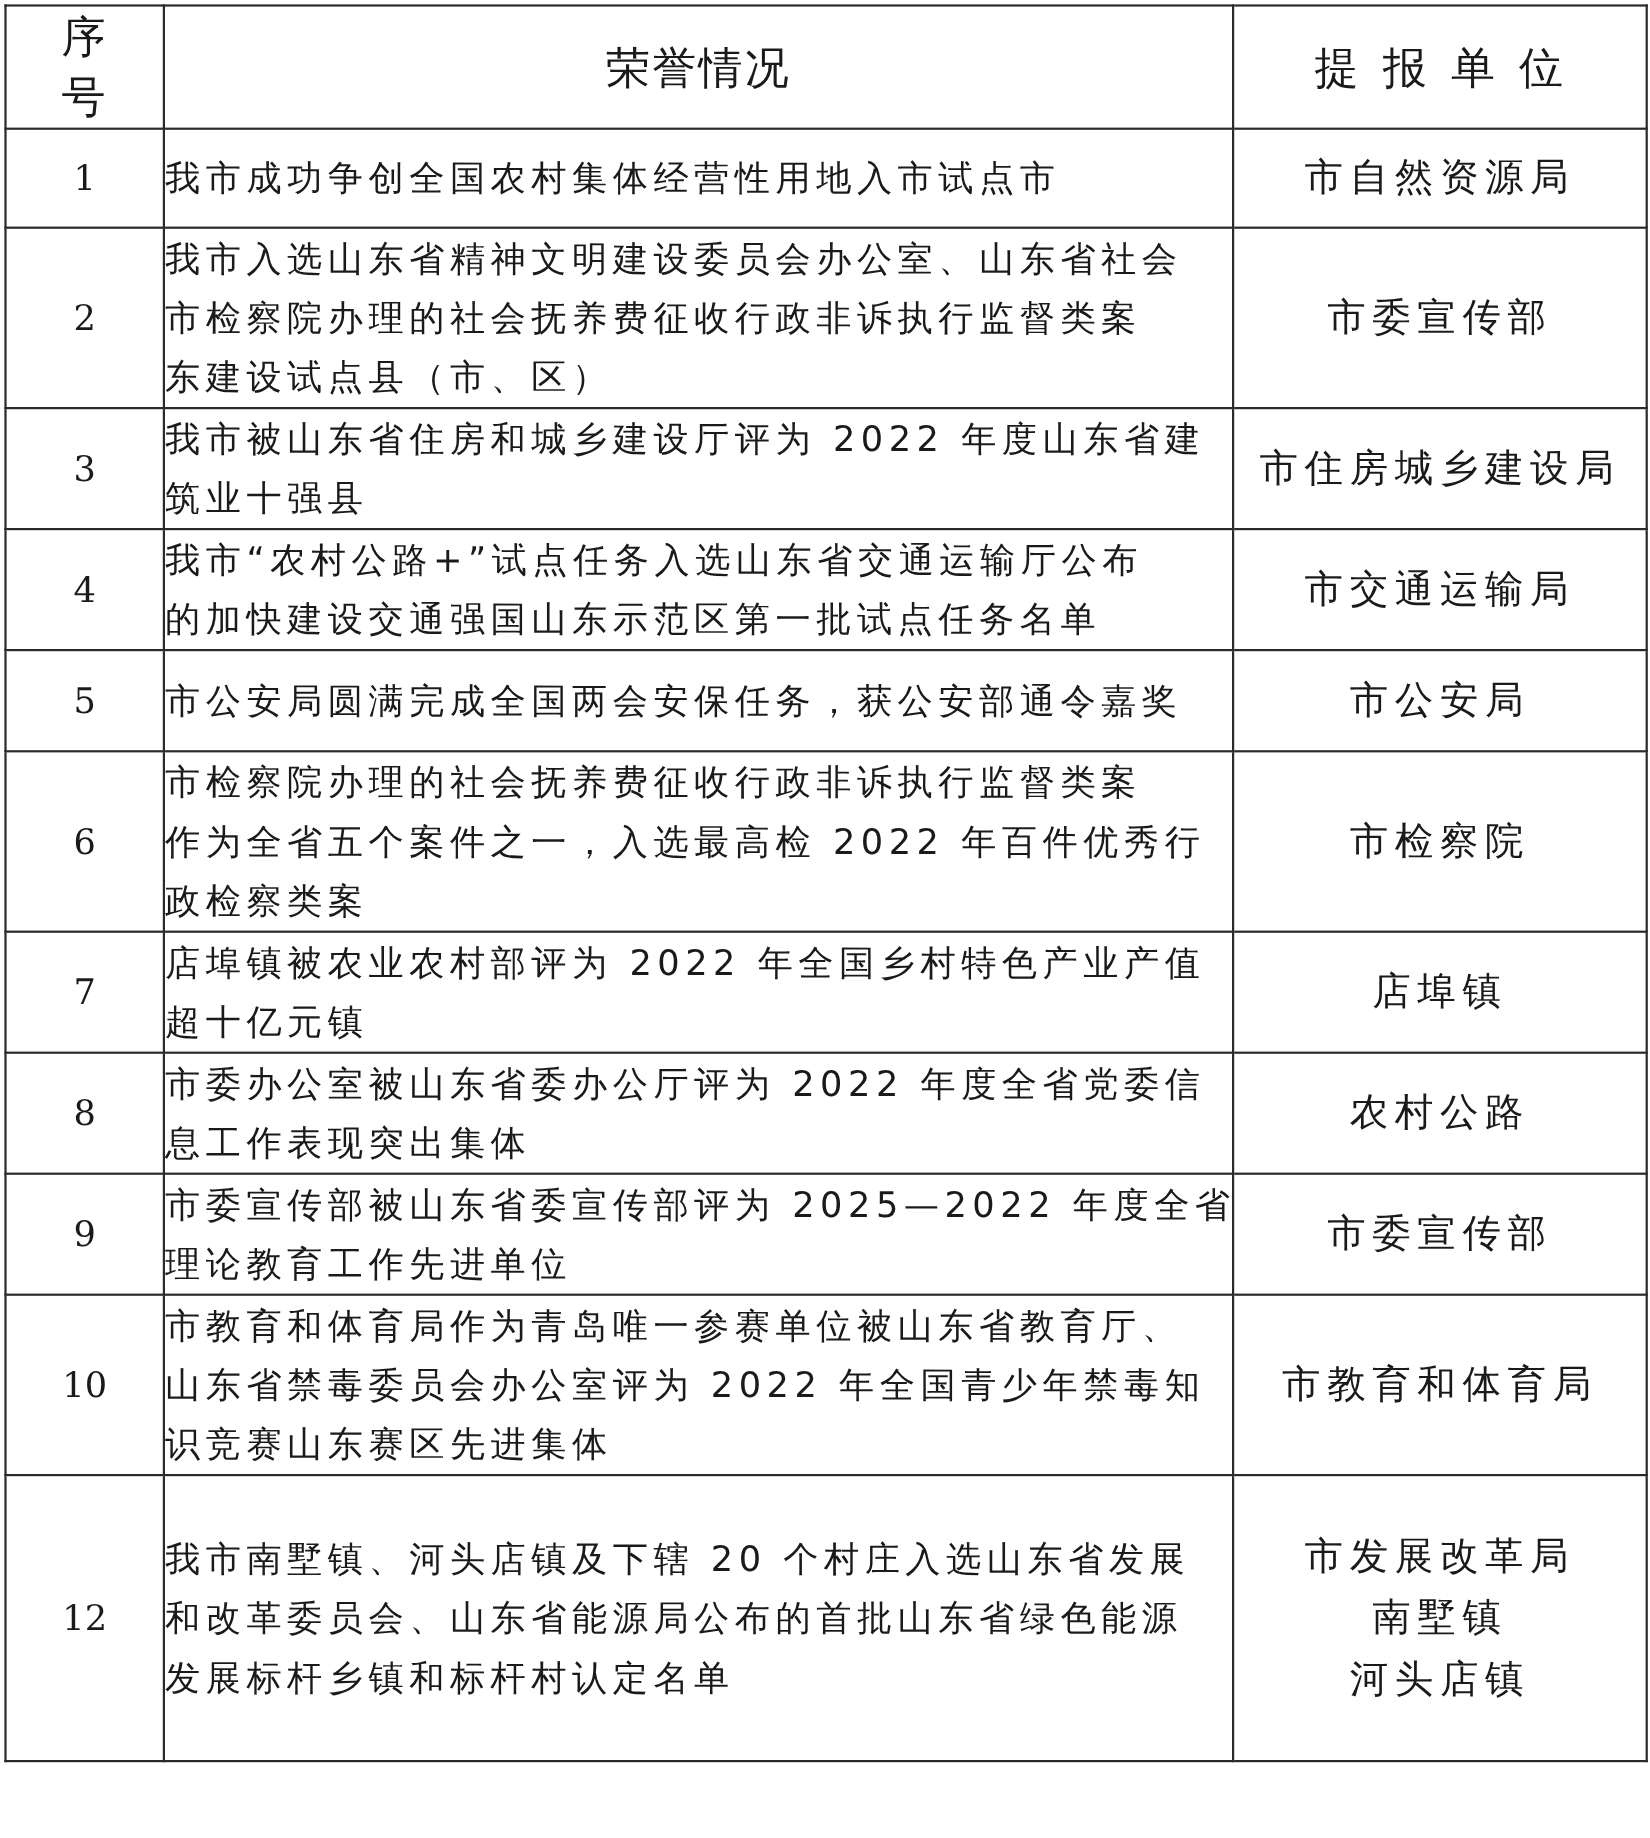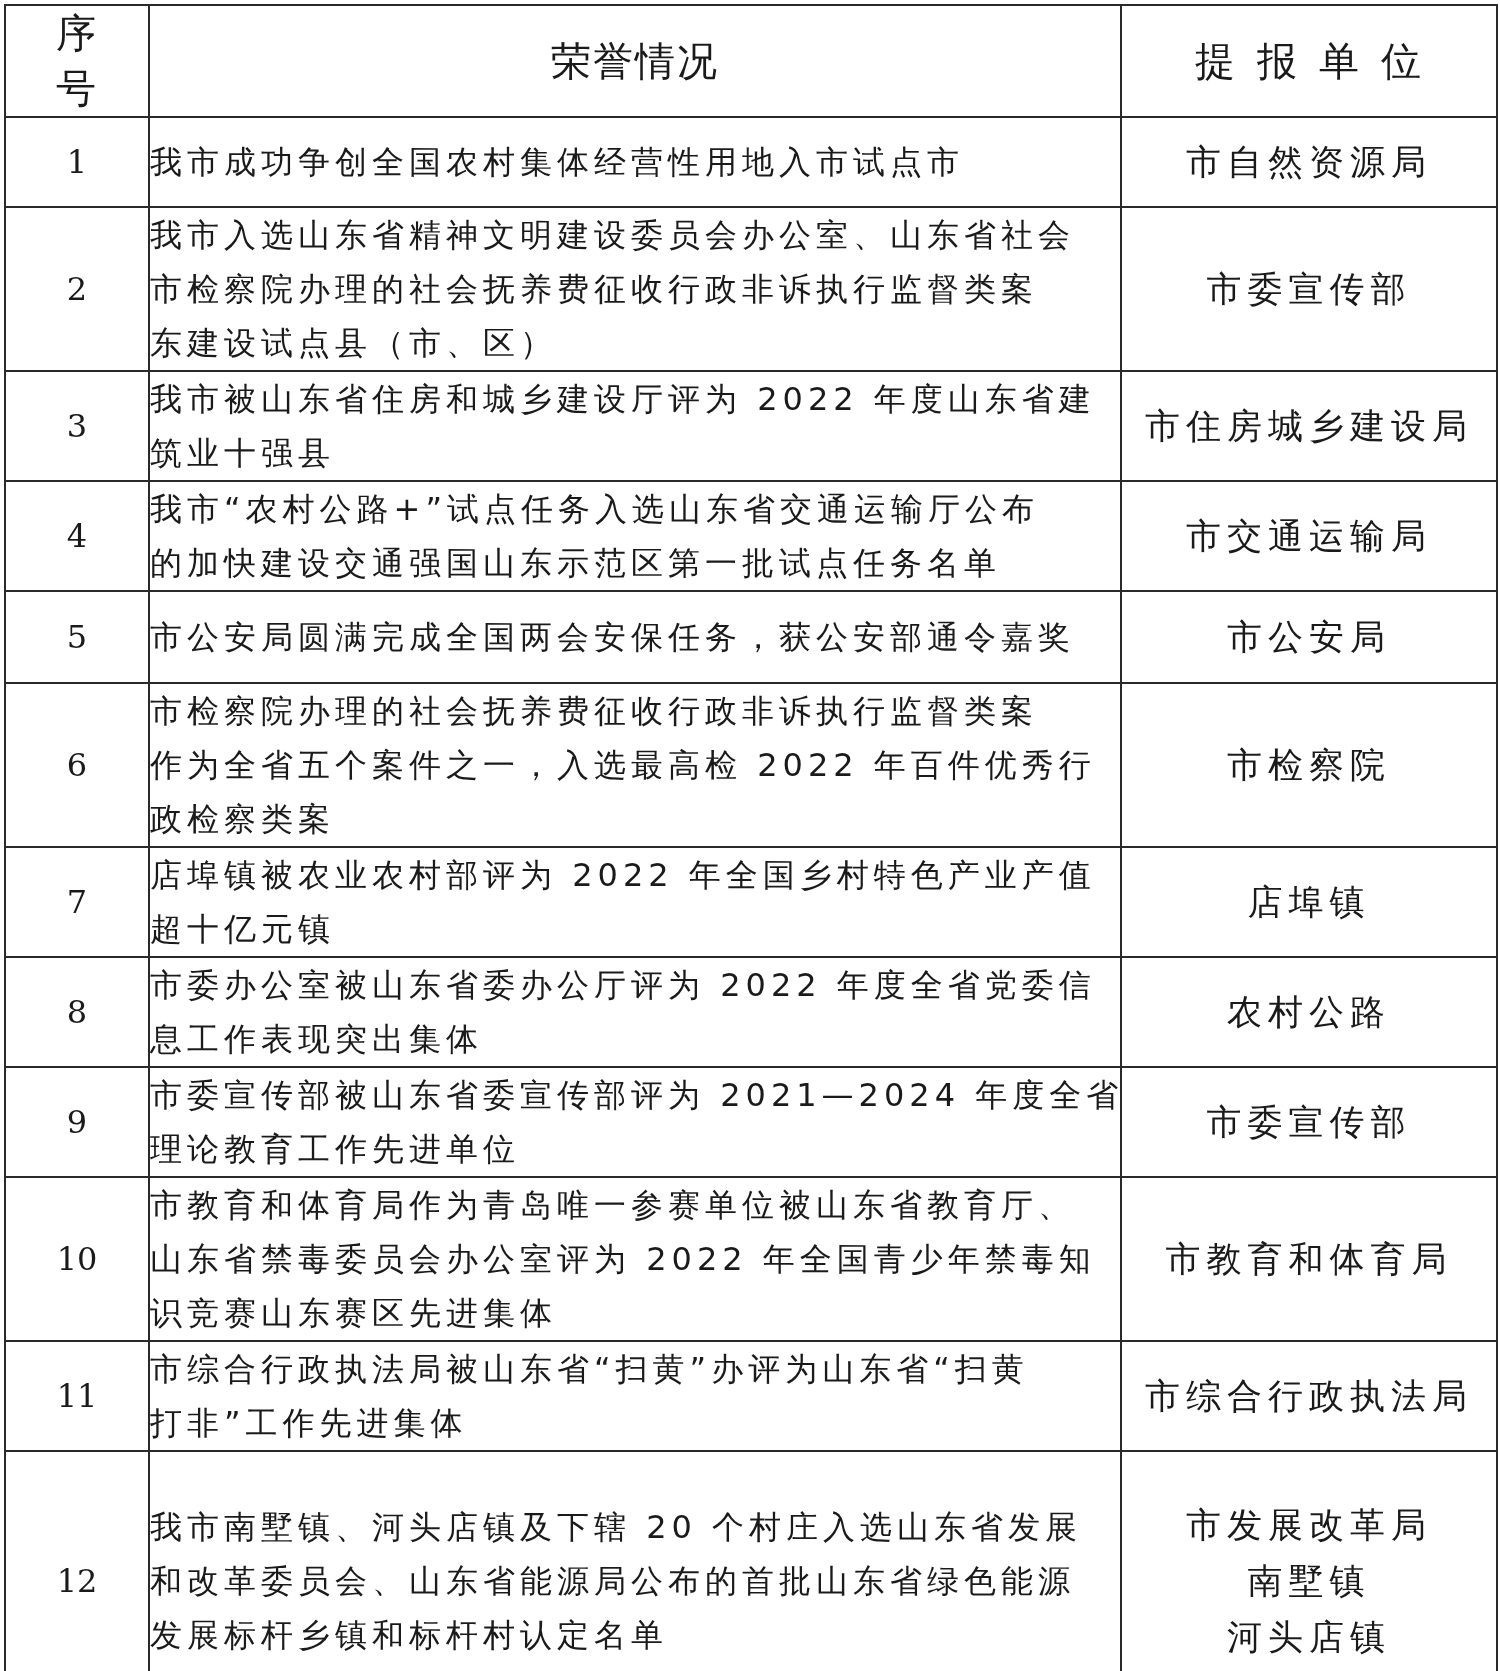--- a/index.html
+++ b/index.html
@@ -176,48 +176,38 @@
           <span class="line">市委办公室被山东省委办公厅评为 2022 年度全省党委信</span>
           <span class="line">息工作表现突出集体</span>
         </td>
         <td class="unit">
           <span class="u">农村公路</span>
         </td>
       </tr>
       <tr class="r9">
         <td class="no">9</td>
         <td class="desc">
-          <span class="line">市委宣传部被山东省委宣传部评为 2021—2024 年度全省</span>
+          <span class="line">市委宣传部被山东省委宣传部评为 2025—2022 年度全省</span>
           <span class="line">理论教育工作先进单位</span>
         </td>
         <td class="unit">
           <span class="u">市委宣传部</span>
         </td>
       </tr>
       <tr class="r10">
         <td class="no">10</td>
         <td class="desc">
           <span class="line">市教育和体育局作为青岛唯一参赛单位被山东省教育厅、</span>
           <span class="line">山东省禁毒委员会办公室评为 2022 年全国青少年禁毒知</span>
           <span class="line">识竞赛山东赛区先进集体</span>
         </td>
         <td class="unit">
           <span class="u">市教育和体育局</span>
         </td>
       </tr>
-      <tr class="r11">
-        <td class="no">11</td>
-        <td class="desc">
-          <span class="line">市综合行政执法局被山东省“扫黄”办评为山东省“扫黄</span>
-          <span class="line">打非”工作先进集体</span>
-        </td>
-        <td class="unit">
-          <span class="u">市综合行政执法局</span>
-        </td>
-      </tr>
       <tr class="r12">
         <td class="no">12</td>
         <td class="desc">
           <span class="line">我市南墅镇、河头店镇及下辖 20 个村庄入选山东省发展</span>
           <span class="line">和改革委员会、山东省能源局公布的首批山东省绿色能源</span>
           <span class="line">发展标杆乡镇和标杆村认定名单</span>
         </td>
         <td class="unit">
           <span class="u">市发展改革局</span>
           <span class="u">南墅镇</span>

